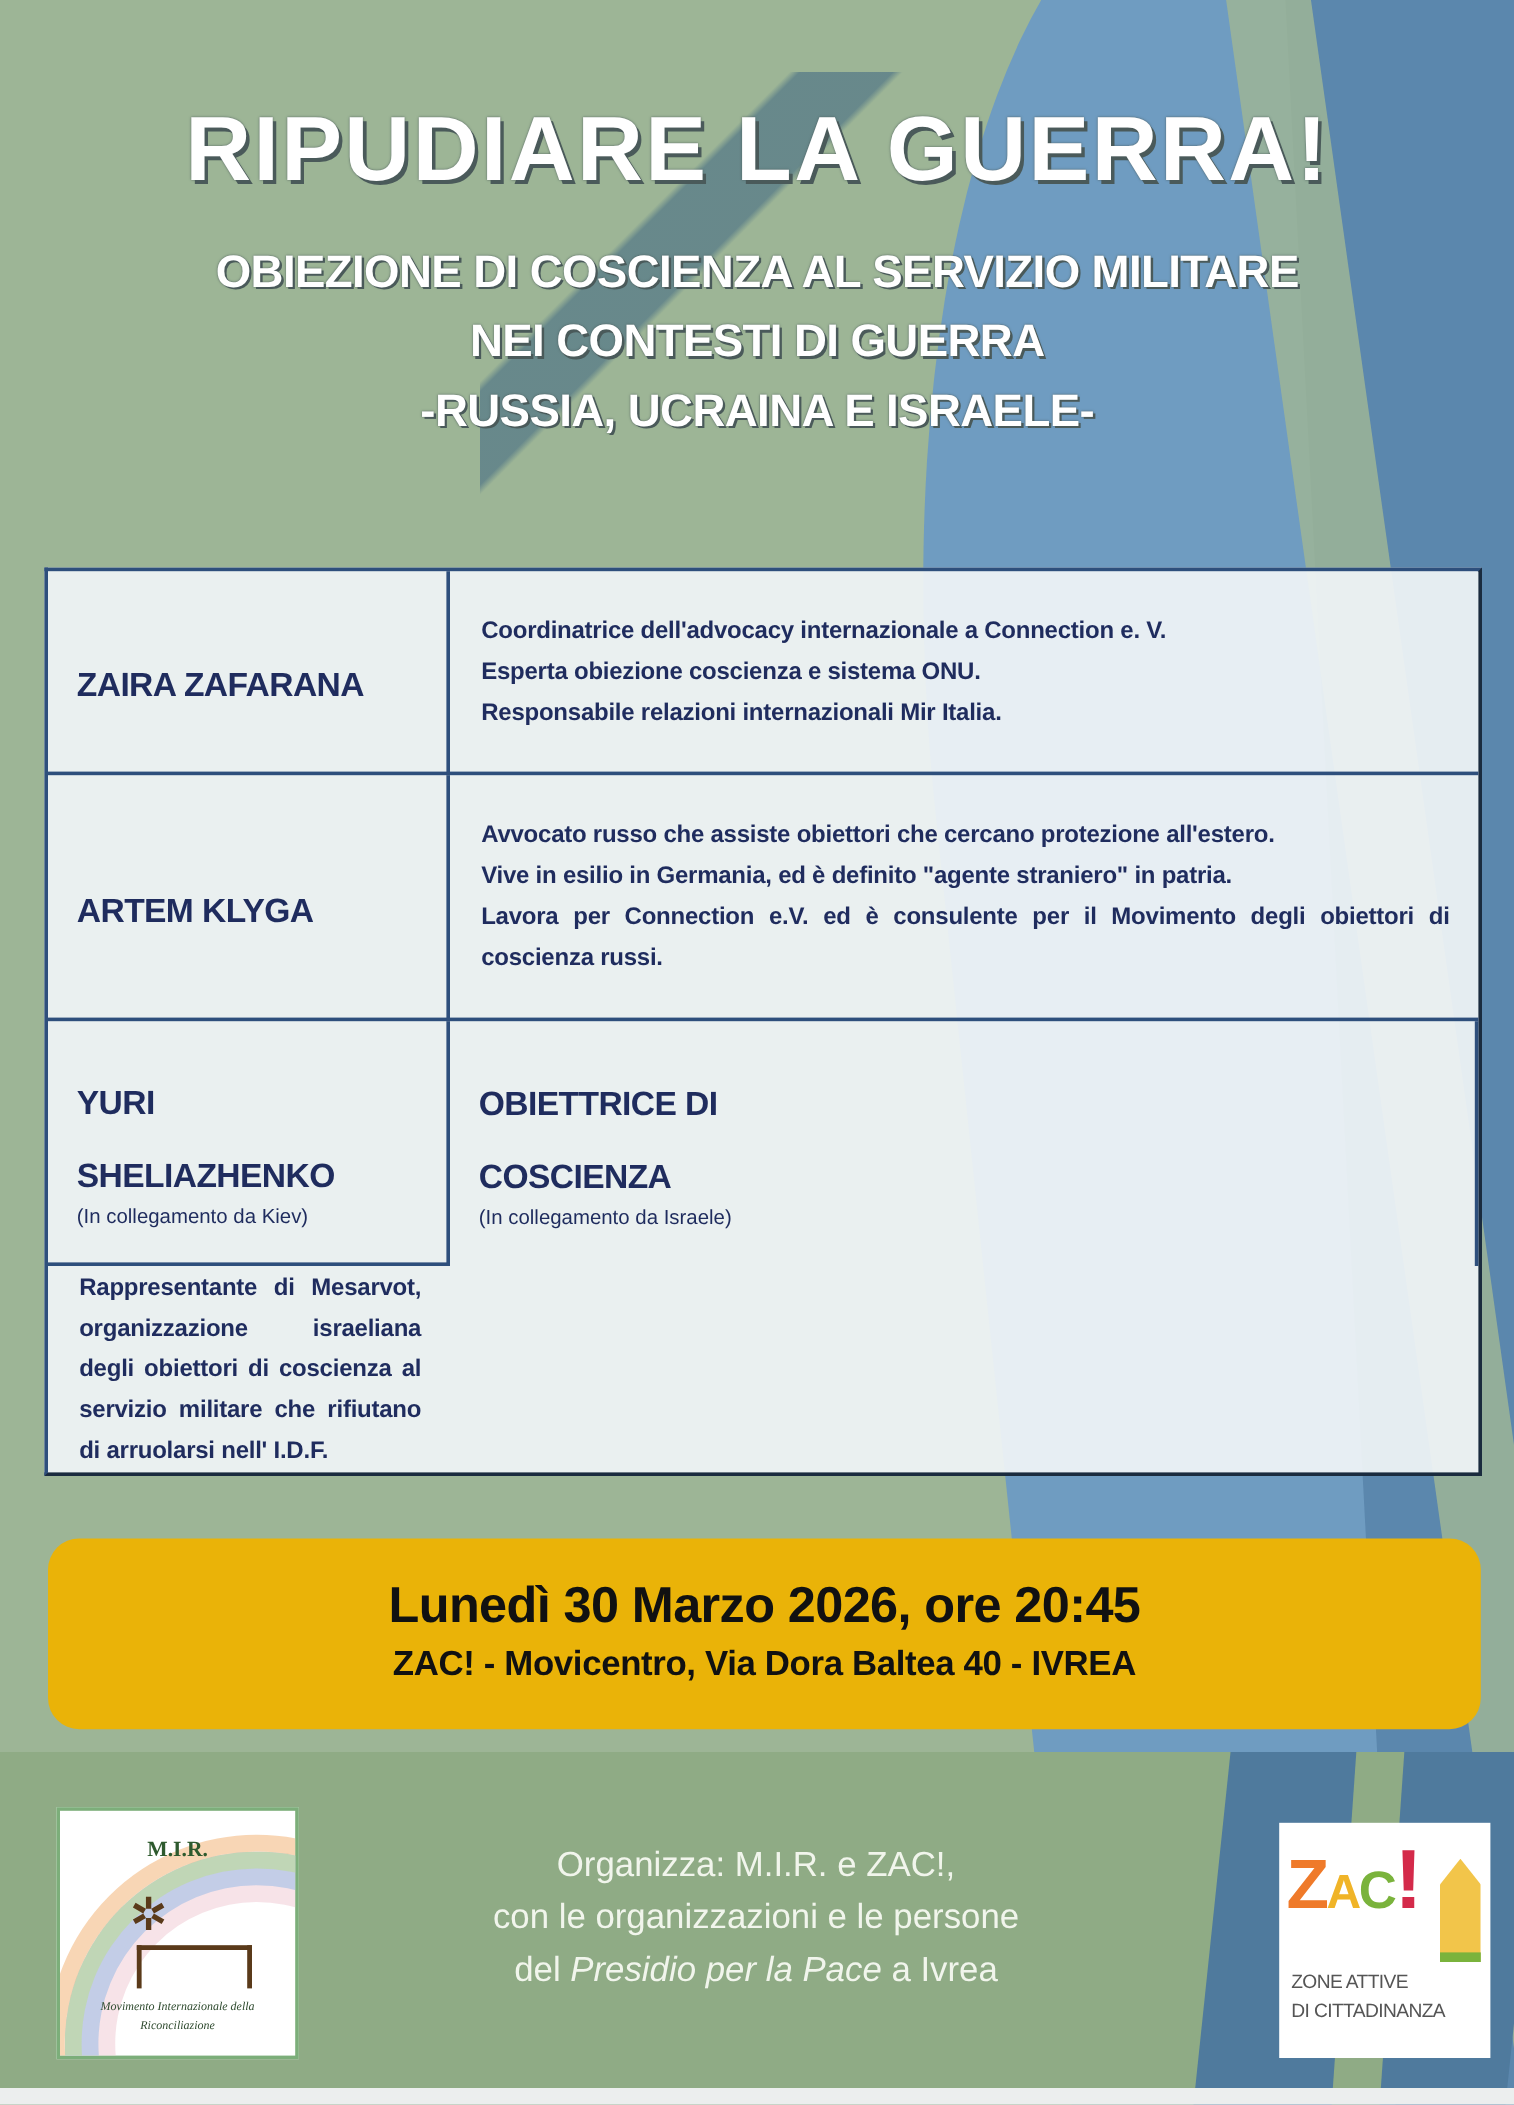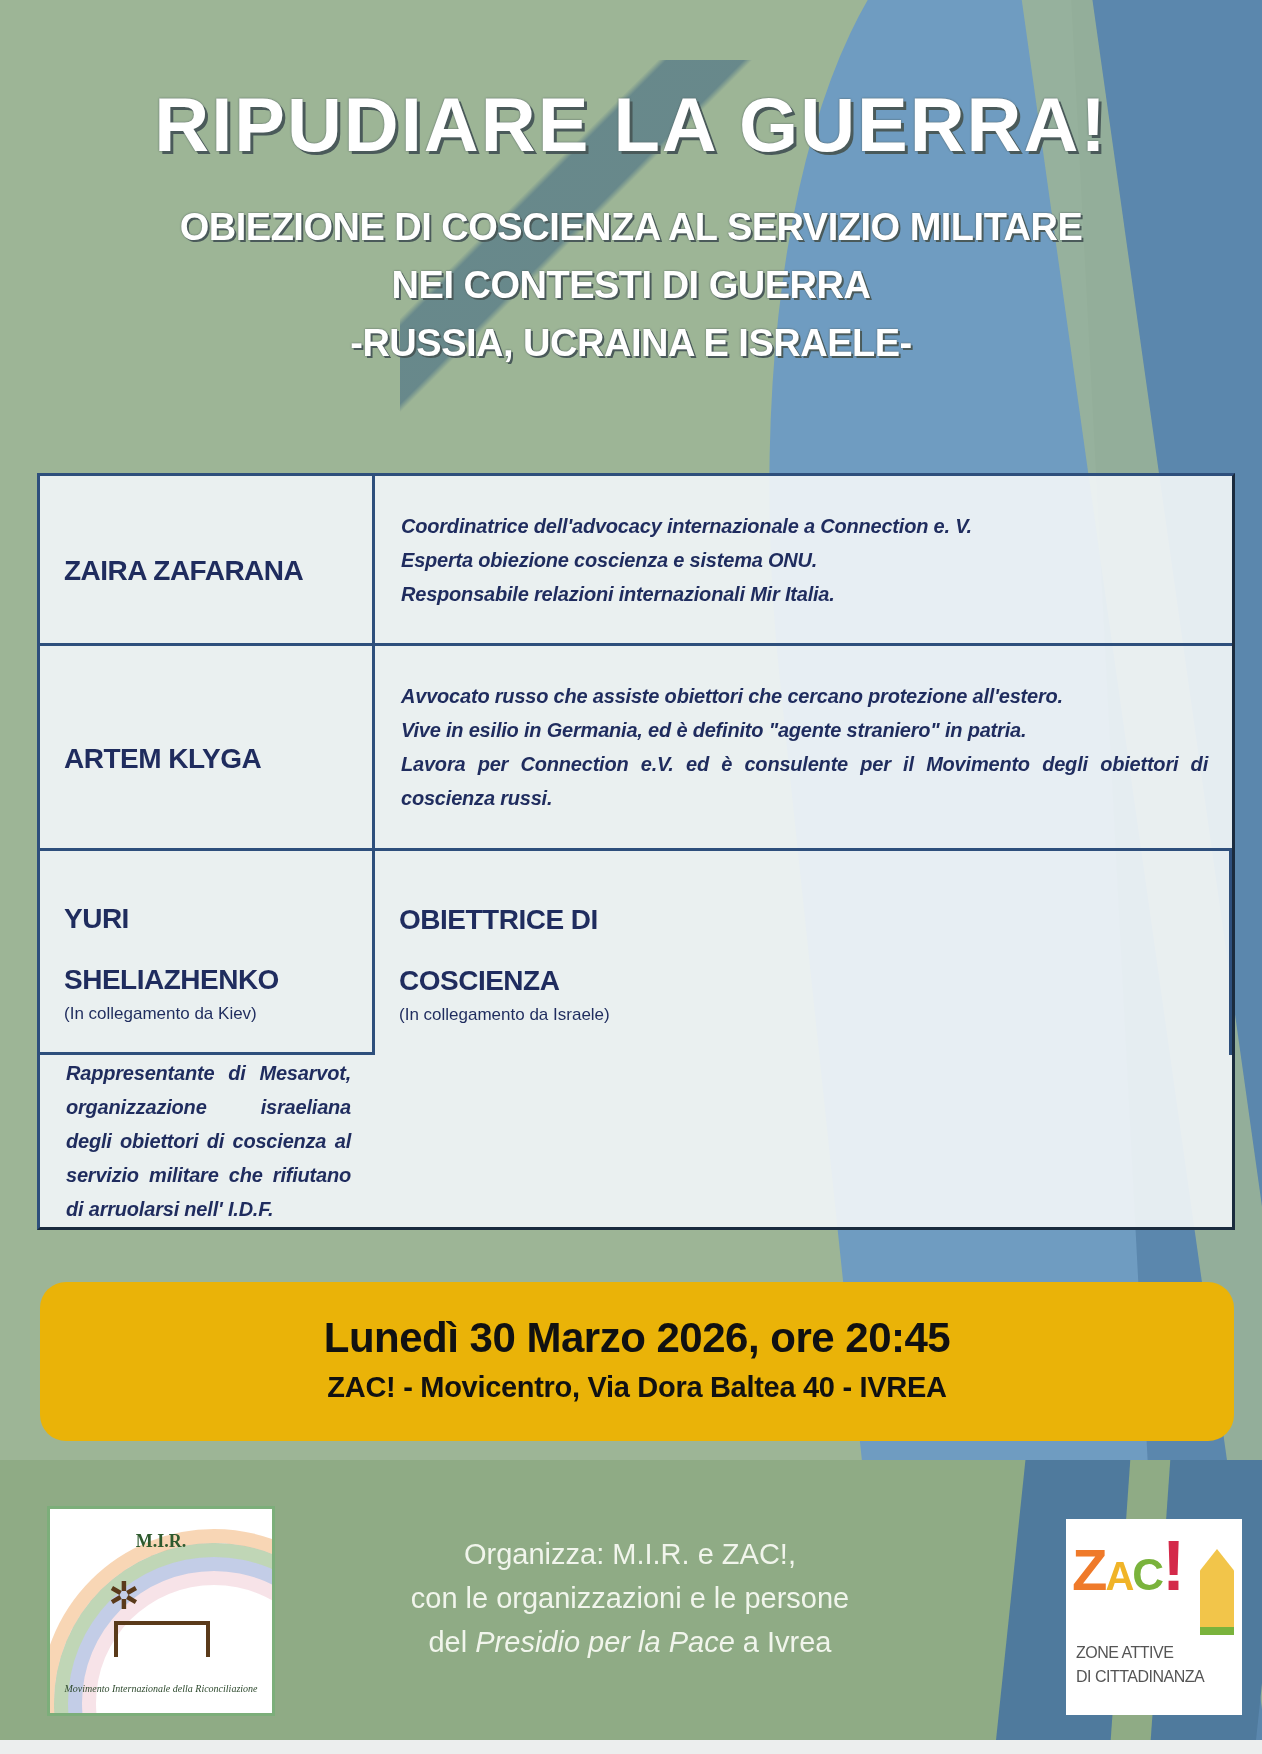--- a/index.html
+++ b/index.html
@@ -83,34 +83,33 @@
   .cell.name { padding-left: 24px; }
   .name-text {
     color: #1f2c5e; font-weight: bold; font-size: 28px; line-height: 38px;
     letter-spacing: -0.5px;
     margin-top: 23px;
   }
   .note-text { color: #1f2c5e; font-size: 17px; line-height: 26px; margin-top: 2px; }
   .desc-line {
     color: #1f2c5e; font-weight: bold; font-size: 20px; line-height: 34px;
     letter-spacing: -0.2px;
-    font-style: italic;
   }
   .desc-justify { text-align: justify; text-align-last: left; }
 
   .event-box {
     position: absolute; left: 40px; top: 1282px; width: 1194px; height: 159px;
     background: #eab308; border-radius: 26px;
     text-align: center; box-sizing: border-box; padding-top: 30px;
   }
   .event-date { color: #111111; font-weight: bold; font-size: 42px; line-height: 52px; letter-spacing: -0.5px; }
   .event-place { color: #111111; font-weight: bold; font-size: 29px; line-height: 46px; letter-spacing: -0.3px; }
 
   .logo-mir {
-    position: absolute; left: 47px; top: 1506px; width: 228px; height: 210px;
+    position: absolute; left: 47px; top: 1506px; width: 202px; height: 210px;
     background: #ffffff; border: 3px solid #7cae7a; box-sizing: border-box; overflow: hidden;
   }
   .mir-rainbow {
     position: absolute; left: -40px; top: 20px; width: 320px; height: 320px; border-radius: 50%;
     border: 14px solid rgba(242,180,120,.55);
     box-shadow: inset 0 0 0 14px rgba(190,220,150,.6), inset 0 0 0 28px rgba(160,190,230,.6), inset 0 0 0 42px rgba(240,200,210,.5);
     transform: translate(30px, 0);
   }
   .mir-title { position: absolute; top: 22px; width: 100%; text-align: center; color: #2e5a2e; font-family: "Liberation Serif", serif; font-weight: bold; font-size: 18px; }
   .mir-wheel { position: absolute; left: 58px; top: 68px; font-size: 38px; color: #5a3a1a; line-height: 1; }

